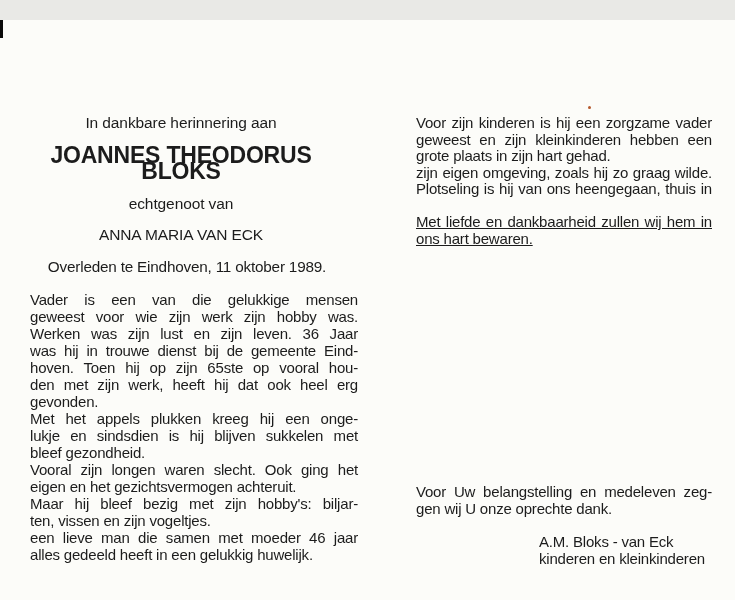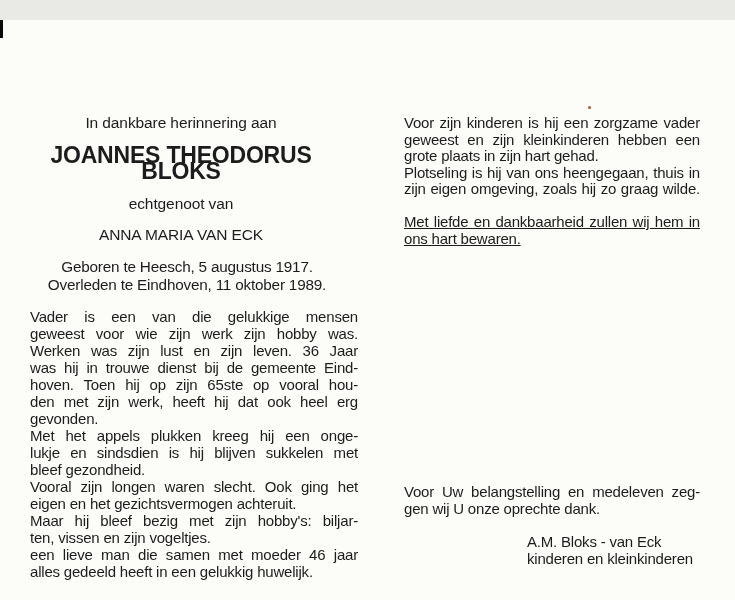--- a/index.html
+++ b/index.html
@@ -11,21 +11,21 @@
     color:var(--ink,#1c1c1c);
     overflow:hidden;
     margin-top:20px;
   }
   
   .scan-mark{position:absolute;left:0;top:0;width:3px;height:18px;background:var(--scan-mark,#0a0a0a);}
   .scan-dot{position:absolute;left:588px;top:86px;width:3px;height:3px;border-radius:50%;background:var(--scan-dot,#b5582c);}
 
   .col{position:absolute;top:95px;}
   .col.left{left:30px;width:328px;}
-  .col.right{left:404px;width:296px;}
+  .col.right{left:416px;width:296px;}
 
   
   .hline{font-size:15.5px;line-height:16px;letter-spacing:-0.1px;}
   .center{text-align:center;}
   .hpad{padding-right:26px;}
   .intro{margin-bottom:16px;}
   .name{font-weight:700;font-size:23px;letter-spacing:-0.2px;margin-bottom:17px;}
   .relation{margin-bottom:15px;}
   .spouse{font-size:15.5px;margin-bottom:15px;}
   .dates{padding-right:14px;}
@@ -50,21 +50,20 @@
 
   <div class="scan-mark"></div>
   <div class="scan-dot"></div>
 
   <div class="col left">
     <div class="hline center hpad intro" style="">In dankbare herinnering aan</div>
     <div class="hline center hpad name" style="">JOANNES THEODORUS BLOKS</div>
     <div class="hline center hpad relation" style="">echtgenoot van</div>
     <div class="hline center hpad spouse" style="">ANNA MARIA VAN ECK</div>
     <div class="dates">
-      <div class="hline center" style="">Geboren te Heesch, 5 augustus 1917.</div>
       <div class="hline center" style="">Overleden te Eindhoven, 11 oktober 1989.</div>
     </div>
     <div class="body">
         <div class="line just" style="">Vader is een van die gelukkige mensen</div>
         <div class="line just" style="">geweest voor wie zijn werk zijn hobby was.</div>
         <div class="line just" style="">Werken was zijn lust en zijn leven. 36 Jaar</div>
         <div class="line just" style="">was hij in trouwe dienst bij de gemeente Eind-</div>
         <div class="line just" style="">hoven. Toen hij op zijn 65ste op vooral hou-</div>
         <div class="line just" style="">den met zijn werk, heeft hij dat ook heel erg</div>
         <div class="line" style="">gevonden.</div>
@@ -78,22 +77,22 @@
         <div class="line just" style="">een lieve man die samen met moeder 46 jaar</div>
         <div class="line" style="">alles gedeeld heeft in een gelukkig huwelijk.</div>
       </div>
   </div>
 
   <div class="col right">
     <div class="para condolence">
         <div class="line just" style="">Voor zijn kinderen is hij een zorgzame vader</div>
         <div class="line just" style="">geweest en zijn kleinkinderen hebben een</div>
         <div class="line" style="">grote plaats in zijn hart gehad.</div>
+        <div class="line just" style="">zijn eigen omgeving, zoals hij zo graag wilde.</div>
         <div class="line just" style="">Plotseling is hij van ons heengegaan, thuis in</div>
-        <div class="line just" style="">zijn eigen omgeving, zoals hij zo graag wilde.</div>
       </div>
     <div class="para remembrance">
         <div class="line just" style="">Met liefde en dankbaarheid zullen wij hem in</div>
         <div class="line" style="">ons hart bewaren.</div>
       </div>
     <div class="para thanks">
         <div class="line just" style="">Voor Uw belangstelling en medeleven zeg-</div>
         <div class="line" style="">gen wij U onze oprechte dank.</div>
       </div>
     <div class="signature">

